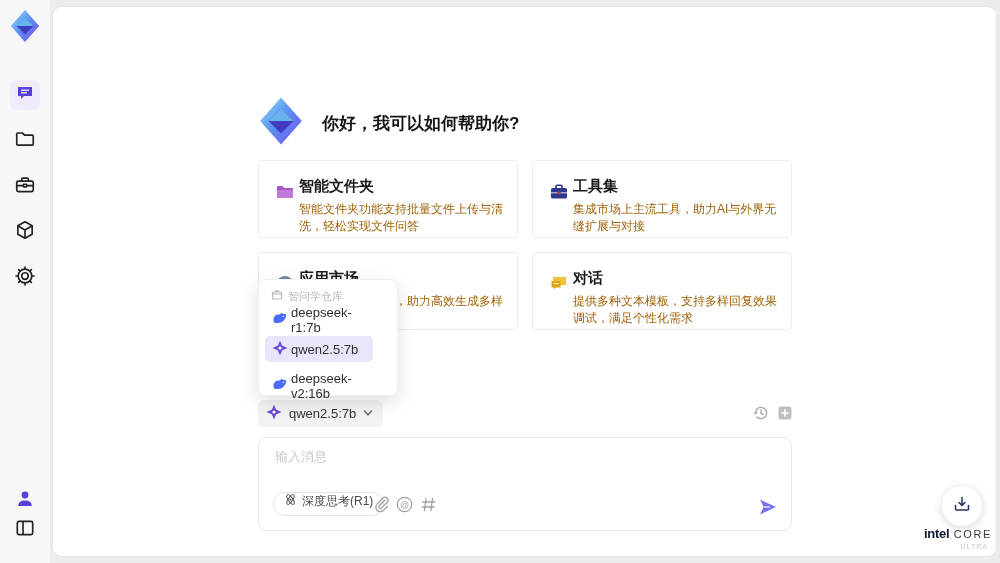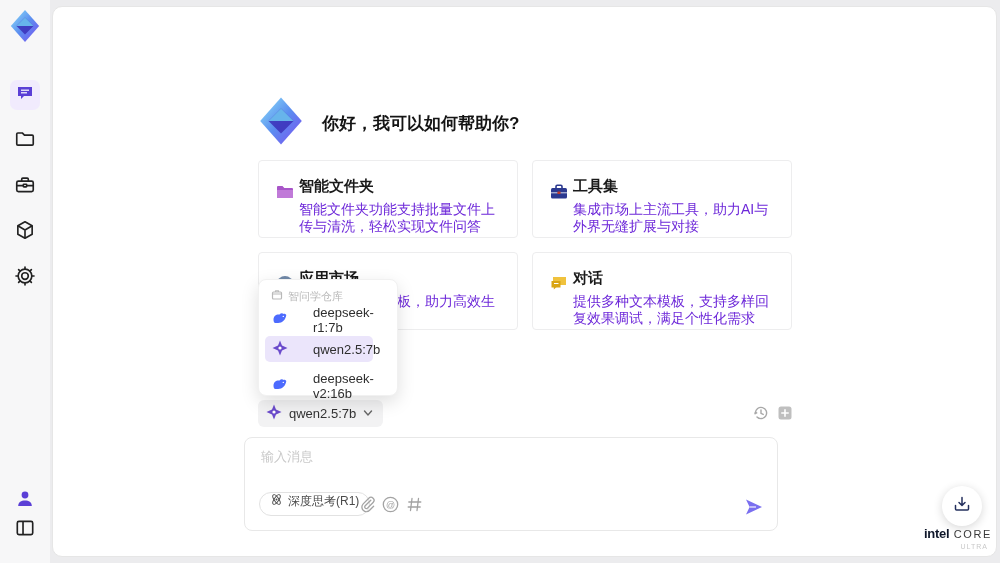--- a/index.html
+++ b/index.html
@@ -29,37 +29,37 @@
   .hero-logo { position:absolute; left:256px; top:96px; width:50px; height:50px; z-index:2; }
   .hero-title { position:absolute; left:322px; top:112px; font-size:17px; font-weight:bold; color:#141414; z-index:2; }
   
   .card { position:absolute; width:260px; height:78px; background:#fff; border:1px solid #ededee; border-radius:4px; z-index:2; }
   .card-1 { left:258px; top:160px;padding-left:40px; }
   .card-2 { left:532px; top:160px; }
   .card-3 { left:258px; top:252px; }
   .card-4 { left:532px; top:252px; }
   .card .c-icon { position:absolute; left:16px; top:21px; width:20px; height:20px; }
   .card .c-title { position:absolute; left:40px; top:16px; font-size:15px; font-weight:bold; color:#1a1a1a; }
-  .card .c-desc { position:absolute; left:40px; top:40px; right:12px; font-size:14px; line-height:17px; color:#6d28d9; }
+  .card .c-desc { position:absolute; left:40px; top:40px; right:12px; font-size:12px; line-height:17px; color:#a16207; }
   
   .model-dropdown { position:absolute; left:258px; top:279px; width:140px; height:117px; background:#fff; border:1px solid #f1f1f1; border-radius:8px; box-shadow:0 6px 18px rgba(0,0,0,0.13); z-index:4; }
   .dd-header { position:absolute; left:12px; top:9px; display:flex; align-items:flex-start; gap:5px; font-size:11px; color:#b9b9b9; }
-  .dd-item { position:absolute; left:6px; right:24px; height:26px; display:flex; align-items:center; gap:25px; padding-left:7px; border-radius:5px; font-size:13px; color:#2e2e2e; cursor:pointer; }
+  .dd-item { position:absolute; left:6px; right:24px; height:26px; display:flex; align-items:center; gap:3px; padding-left:7px; border-radius:5px; font-size:13px; color:#2e2e2e; cursor:pointer; }
   .dd-item-1 { top:27px; }
   .dd-item-2 { top:56px; }
   .dd-item-3 { top:85px;margin-top:8px; }
   .dd-item.selected { background:#ebe5fb; }
   
   .model-selector { position:absolute; left:258px; top:400px; height:27px; padding:0 10px 0 8px; display:flex; align-items:center; gap:7px; background:#f2f2f3; border-radius:6px; font-size:13px; color:#333; z-index:2; cursor:pointer; }
   
   .top-icon { position:absolute; width:18px; height:18px; z-index:2; cursor:pointer; }
   .icon-history { left:752px; top:404px; }
   .icon-newchat { left:776px; top:404px; }
   
-  .composer { position:absolute; left:244px; top:437px; width:534px; height:94px; background:#fff; border:1px solid #e8e8e8; border-radius:8px; z-index:2; }
+  .composer { position:absolute; left:258px; top:437px; width:534px; height:94px; background:#fff; border:1px solid #e8e8e8; border-radius:8px; z-index:2; }
   .composer textarea { position:absolute; left:16px; top:10px; right:16px; height:40px; border:none; outline:none; resize:none; font-family:inherit; font-size:13px; color:#333; background:transparent; }
   .composer textarea::placeholder { color:#c9c9c9; }
   .deep-think-pill { position:absolute; left:14px; bottom:14px; height:24px; display:flex; align-items:flex-start; gap:5px; padding:0 10px; border:1px solid #e2e2e2; border-radius:13px; font-size:12px; color:#4a4a4a; cursor:pointer; background:#fff; }
   .comp-icon { position:absolute; bottom:17px; width:17px; height:17px; cursor:pointer; }
   .icon-attach { left:114px; }
   .icon-at { left:137px; }
   .icon-grid { left:161px; }
   .send-btn { position:absolute; right:12px; bottom:12px; width:22px; height:22px; cursor:pointer; }
   
   .fab-download { position:absolute; left:942px; top:486px; width:40px; height:40px; border-radius:50%; background:#fff; box-shadow:0 2px 10px rgba(0,0,0,0.16); display:flex; align-items:center; justify-content:center; z-index:6; cursor:pointer; }

